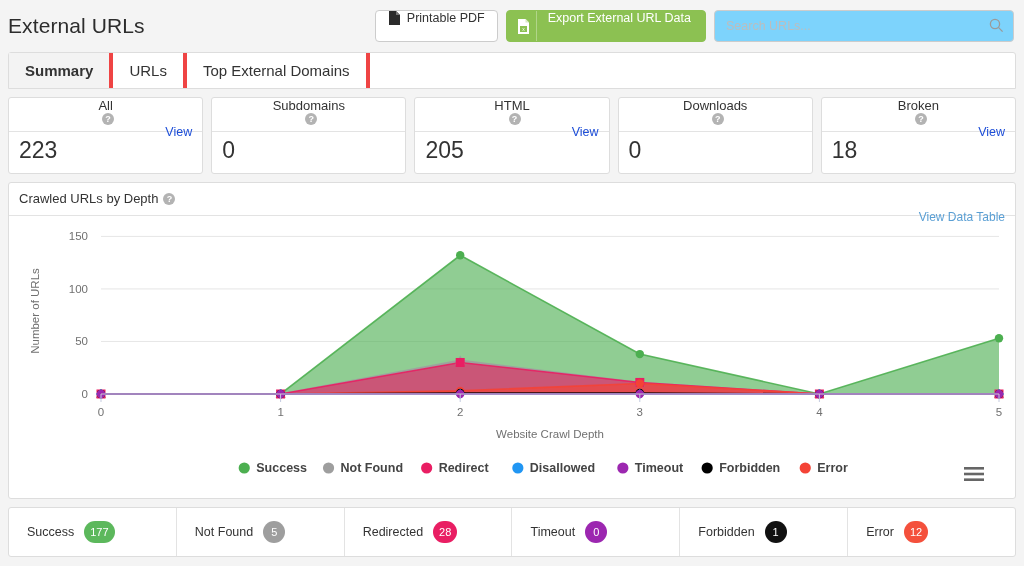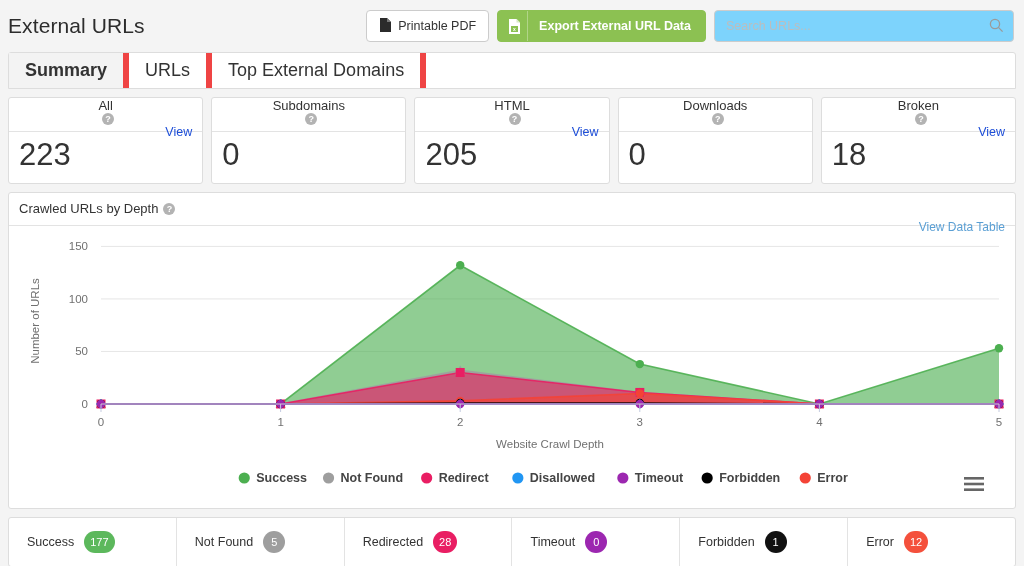--- a/index.html
+++ b/index.html
@@ -27,39 +27,39 @@
   }
   .top-actions {
     margin-left: auto;
     display: flex;
     align-items: center;
     gap: 8px;
   }
   .btn {
     height: 32px;
     display: inline-flex;
-    align-items: center;
+    align-items: flex-start;
     gap: 7px;
     padding: 0 12px;
     border-radius: 4px;
     font-size: 12.5px;
     cursor: pointer;
     white-space: nowrap;
     user-select: none;
   }
   .btn-outline {
     background: #fff;
     border: 1px solid #ccc;
     color: #333;
   }
   .btn-green {
     background: #8cc152;
     border: 1px solid #8cc152;
     color: #fff;
-    font-weight: 700;
+    font-weight: 400;
     padding: 0 14px 0 4px;
   }
   .btn-green .xls-ico {
     width: 26px; height: 30px;
     display: inline-flex;
     align-items: center; justify-content: center;
     border-right: 1px solid rgba(255,255,255,.32);
     margin-right: 4px;
   }
   .search-wrap {
@@ -89,23 +89,23 @@
     background: #fff;
     border: 1px solid #ddd;
     border-radius: 3px 3px 0 0;
     height: 37px;
     display: flex;
     align-items: stretch;
   }
   .tab {
     display: flex; align-items: center;
     padding: 0 16px;
-    font-size: 18px;
-    color: #333;
-    border-right: 6px solid #ef4444;
+    font-size: 15px;
+    color: #333;
+    border-right: 4px solid #ef4444;
     cursor: pointer;
     background: #fff;
     white-space: nowrap;
   }
   .tab.active {
     background: #f3f3f3;
     font-weight: bold;
   }
 
   
@@ -145,21 +145,21 @@
     background: #b3b3b3;
     color: #fff;
     font-size: 9px;
     line-height: 12px;
     text-align: center;
     font-weight: bold;
     cursor: pointer;
     vertical-align: 1px;
   }
   .card-value {
-    font-size: 31px;
+    font-size: 23px;
     font-weight: 300;
     color: #333;
     padding: 4px 10px 8px;
     line-height: 1.25;
   }
 
   
   .panel {
     margin: 0 8px;
     background: #fff;

